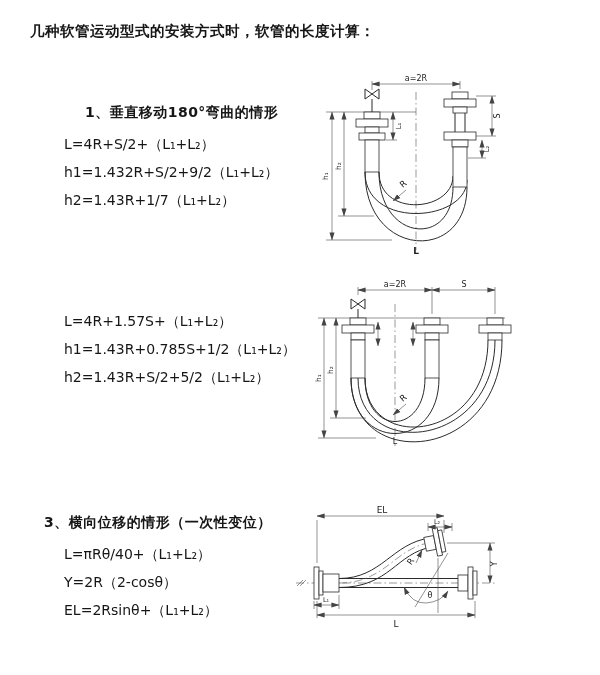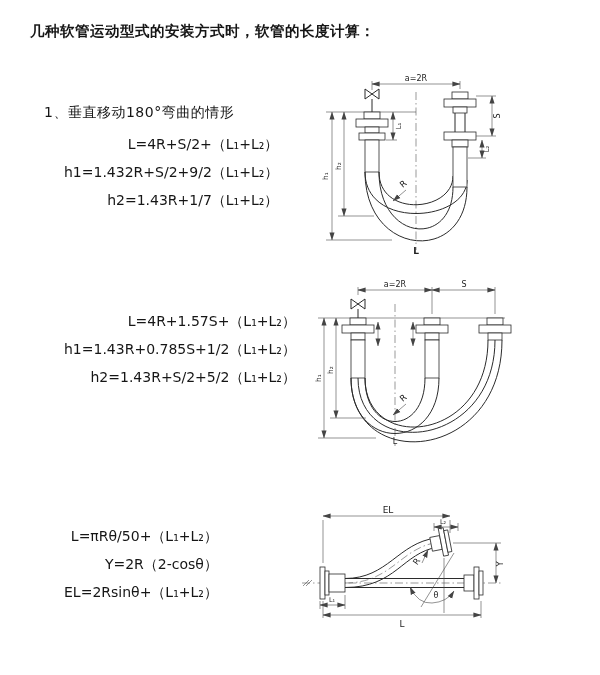--- a/index.html
+++ b/index.html
@@ -2,23 +2,23 @@
 <html><head>
 <meta charset="utf-8">
 <style>
   html,body{margin:0;padding:0;background:#ffffff;}
   #page{
     position:relative;width:600px;height:675px;background:#fff;overflow:hidden;
     font-family:"DejaVu Sans","Liberation Sans",sans-serif;color:#161616;
   }
   .page-title{position:absolute;left:30px;top:22px;font-size:14.5px;font-weight:bold;letter-spacing:0.5px;}
   .section{position:absolute;left:44px;}
-  .sec-heading{font-size:14px;font-weight:normal;letter-spacing:0.5px;white-space:nowrap;}
+  .sec-heading{font-size:14px;font-weight:bold;letter-spacing:0.5px;white-space:nowrap;text-align:right;}
   .formulas{margin:8px 0 0 20px;}
-  .formula{font-size:14px;line-height:28px;white-space:nowrap;text-align:right;}
+  .formula{font-size:14px;line-height:28px;white-space:nowrap;}
   .diagram{position:absolute;}
   svg{display:block;}
   svg text{font-family:"DejaVu Sans","Liberation Sans",sans-serif;fill:#222;}
   .dln{stroke:#4a4a4a;stroke-width:0.6;fill:none;}          
   .drw{stroke:#2b2b2b;stroke-width:1;fill:none;}            
   .drw2{stroke:#2b2b2b;stroke-width:0.8;fill:#ffffff;}      
   .cl{stroke:#555;stroke-width:0.6;fill:none;stroke-dasharray:8,3,1.5,3;} 
 </style>
 </head>
 <body>
@@ -213,28 +213,29 @@
       <g>
         <line class="dln" x1="96" y1="126" x2="83" y2="137" marker-end="url(#m2)"></line>
         <text transform="rotate(-40 95 122)" x="95" y="122" text-anchor="middle" font-size="8.5">R</text>
       </g>
 
       <text x="85" y="166" text-anchor="middle" font-size="8">L</text>
     </svg>
   </div>
 
   <div class="section" style="top:514px">
+    <div class="sec-heading">3、横向位移的情形（一次性变位）</div>
     <div class="formulas">
-      <div class="formula">L=πRθ/50+（L₁+L₂）</div>
+      <div class="formula">L=πRθ/40+（L₁+L₂）</div>
       <div class="formula">Y=2R（2-cosθ）</div>
       <div class="formula">EL=2Rsinθ+（L₁+L₂）</div>
     </div>
   </div>
 
-  <div class="diagram" style="left:298px;top:503px">
+  <div class="diagram" style="left:292px;top:503px">
     <svg width="292" height="140" viewBox="0 0 292 140">
       <defs>
         <marker id="m3" viewBox="0 0 10 10" refX="9.5" refY="5" markerWidth="8" markerHeight="8" orient="auto-start-reverse" markerUnits="userSpaceOnUse">
           <path d="M0,1.8 L10,5 L0,8.2 Z" fill="#444"></path>
         </marker>
       </defs>
 
       <line class="cl" x1="4" y1="80" x2="205" y2="80"></line>
       <g>
         <line class="dln" x1="5" y1="83" x2="11" y2="77"></line>

